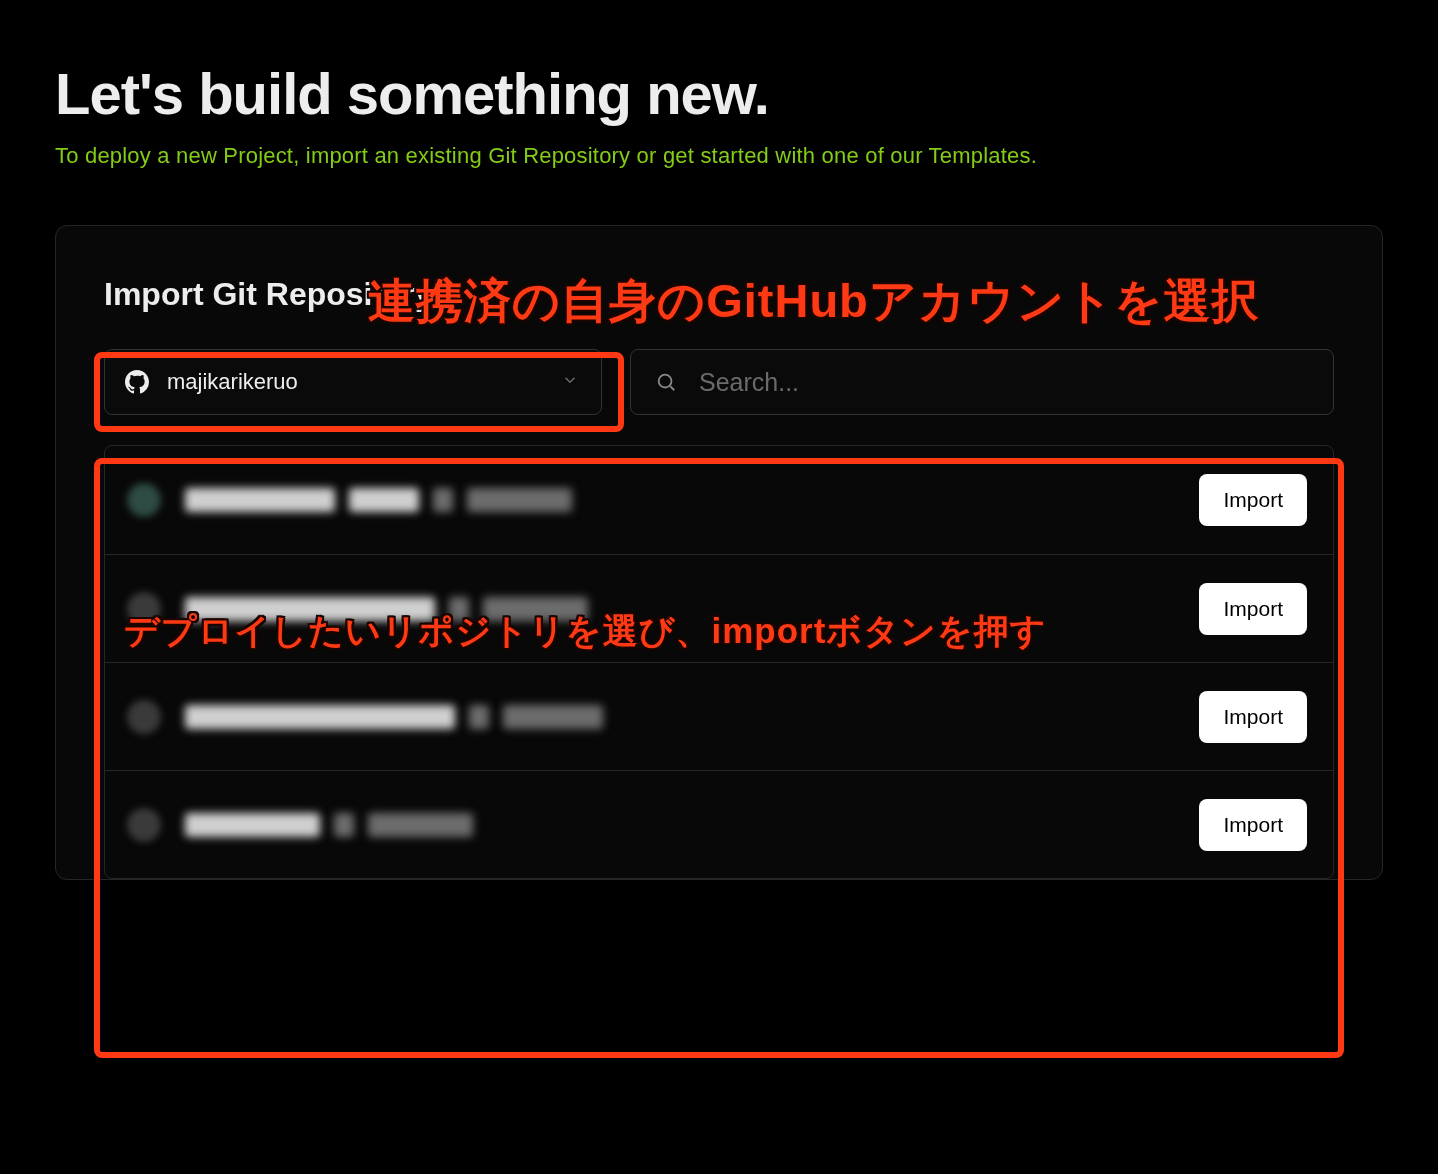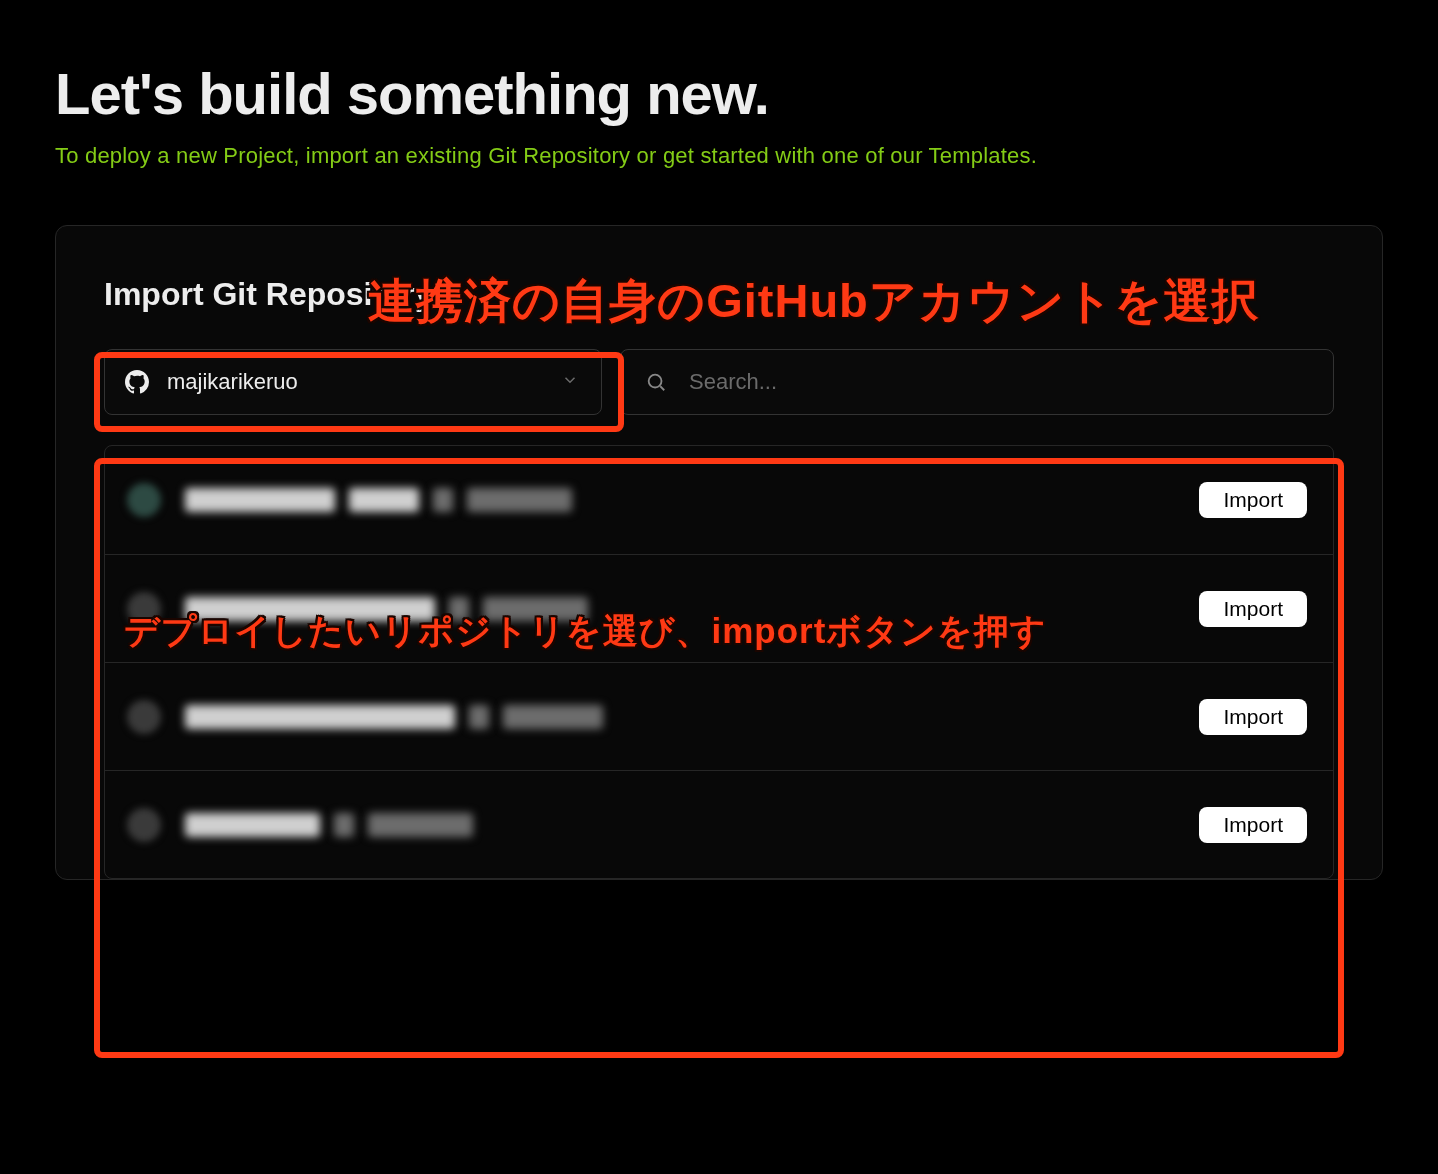--- a/index.html
+++ b/index.html
@@ -37,21 +37,21 @@
   }
   .card-title {
     font-size: 32px;
     font-weight: 600;
     color: #ededed;
     margin-bottom: 36px;
   }
 
   .controls-row {
     display: flex;
-    gap: 18px;
+    gap: 28px;
     margin-bottom: 30px;
   }
 
   .account-select {
     flex: 0 0 498px;
     height: 66px;
     border: 1px solid #333;
     background: #0a0a0a;
     border-radius: 8px;
     display: flex;
@@ -90,21 +90,21 @@
     width: 22px; height: 22px;
     flex: 0 0 22px;
     color: #888;
     margin-right: 22px;
   }
   .search-box input {
     flex: 1;
     background: transparent;
     border: none;
     outline: none;
-    font-size: 22px;
+    font-size: 25px;
     color: #ef4444;
   }
   .search-box input::placeholder { color: #6b6b6b; }
 
   .repo-list {
     border: 1px solid #262626;
     border-radius: 8px;
     overflow: hidden;
   }
   .repo-item {
@@ -137,21 +137,21 @@
     filter: blur(4px);
   }
   .bb-light { background: #cfcfcf; }
   .bb-dim   { background: #6c6c6c; }
 
   .import-btn {
     background: #fff;
     color: #000;
     border: none;
     border-radius: 8px;
-    height: 36px;
+    height: 52px;
     padding: 0 24px;
     font-size: 21px;
     font-weight: 500;
     cursor: pointer;
   }
 
   
   .hl {
     position: absolute;
     border: 6px solid #ff3914;

